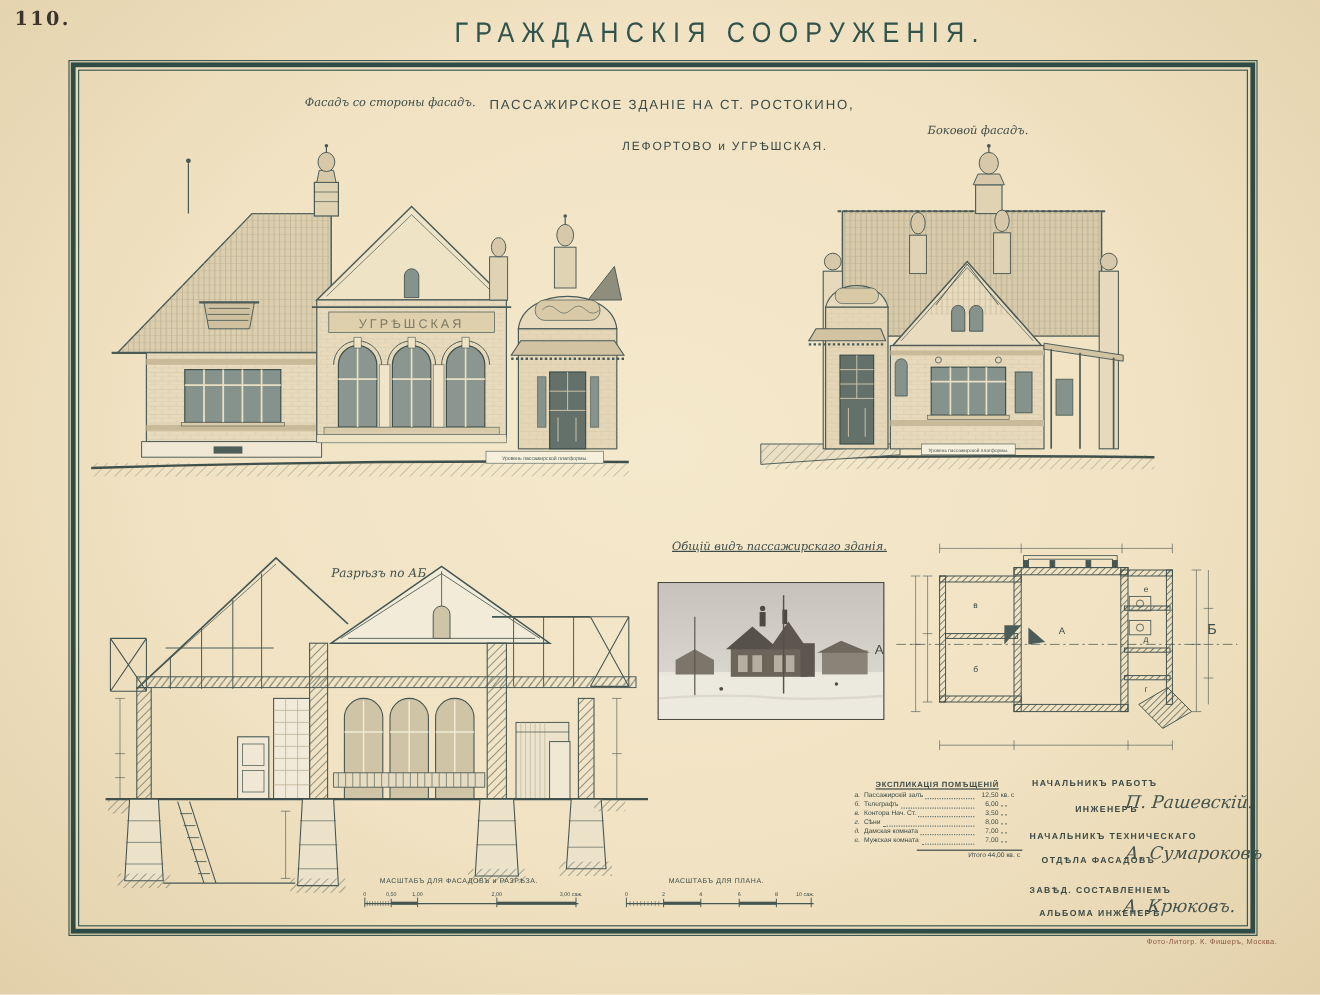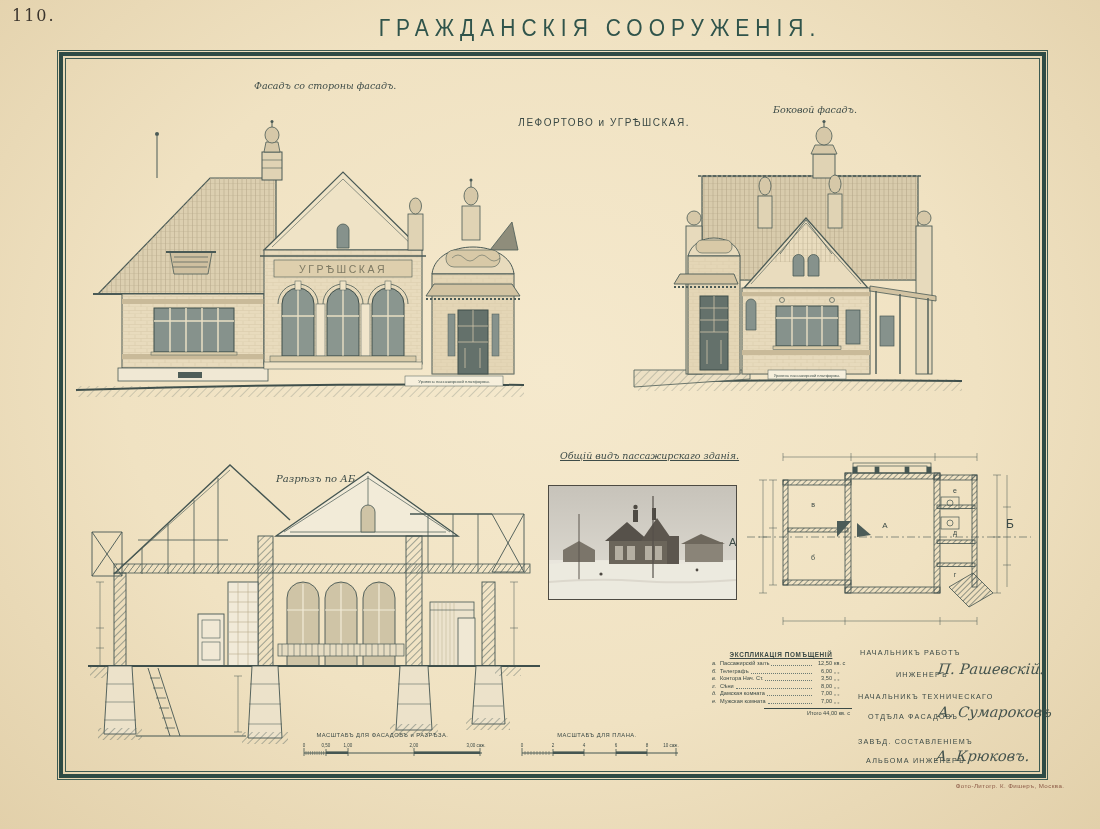--- a/index.html
+++ b/index.html
@@ -1,21 +1,21 @@
 <!DOCTYPE html>
 <html><head>
 <meta charset="utf-8">
 <style>
   html,body{margin:0;padding:0;}
   .page{position:relative;width:1100px;height:829px;overflow:hidden;
     background:radial-gradient(ellipse at 50% 45%, #f5e9cd 0%, #f0e2c2 55%, #e2d0aa 100%);
     font-family:"Liberation Sans","DejaVu Sans",sans-serif;color:#455652;}
   .abs{position:absolute;}
   
-  .plate-no{left:12px;top:6px;font-family:"DejaVu Serif",serif;font-weight:normal;font-size:16px;
+  .plate-no{left:12px;top:6px;font-family:"DejaVu Serif",serif;font-weight:bold;font-size:16px;
     letter-spacing:2px;color:#3a342d;}
   .mozhd{left:62px;top:18px;font-family:"DejaVu Serif",serif;font-style:italic;font-size:19px;
     letter-spacing:9px;color:#42504a;}
   .main-title{left:300px;top:16px;width:600px;text-align:center;font-size:21px;letter-spacing:6px;
     color:#30544b;font-weight:500;transform:scaleY(1.12);}
   
   .plate-frame{left:57px;top:50px;width:989px;height:728px;border:1px solid #3c5a52;}
   .plate-frame::before{content:"";position:absolute;inset:1px;border:4px solid #2e4b45;}
   .plate-frame::after{content:"";position:absolute;inset:7px;border:1px solid #3c5a52;}
   
@@ -41,41 +41,42 @@
   .expl .lead{flex:1;border-bottom:1px dotted #6b7a74;margin:0 2px 1.5px 2px;}
   .expl .val{width:18px;text-align:right;}
   .expl .unit{width:16px;padding-left:2px;}
   .expl .total{margin-top:2px;text-align:right;padding-right:2px;border-top:0.5px solid #3c4a46;
     width:86px;margin-left:52px;padding-top:1px;font-weight:500;}
   
   .scale-label{font-size:5.8px;letter-spacing:.5px;color:#3c4a46;text-align:center;font-weight:500;}
   .sl1{left:300px;top:732px;width:165px;}
   .sl2{left:541px;top:732px;width:112px;}
   
-  .sig-role{font-size:7.2px;letter-spacing:1.2px;color:#3c4a46;font-weight:400;white-space:nowrap;}
+  .sig-role{font-size:7.2px;letter-spacing:1.2px;color:#3c4a46;font-weight:700;white-space:nowrap;}
   .sig-name{font-family:"DejaVu Serif",serif;font-style:italic;font-size:14.5px;color:#44534d;
     white-space:nowrap;transform:skewX(-6deg);}
   
   .imprint{left:930px;top:782px;width:160px;text-align:center;font-size:6.2px;color:#8c5a46;
     letter-spacing:.4px;}
   svg{display:block;}
   text{font-family:"Liberation Sans","DejaVu Sans",sans-serif;}
   .signtext{letter-spacing:2.5px;fill:#7e7a64;}
 </style>
 </head>
 <body>
 
 <div class="page">
 
   <div class="abs plate-no">110.</div>
   <div class="abs main-title">ГРАЖДАНСКІЯ СООРУЖЕНІЯ.</div>
 
   <div class="abs plate-frame"></div>
 
   <div class="abs hand cap-front">Фасадъ со стороны фасадъ.</div>
+  <div class="abs subject">ПАССАЖИРСКОЕ ЗДАНІЕ НА СТ. РОСТОКИНО,</div>
   <div class="abs subject2">ЛЕФОРТОВО и УГРѢШСКАЯ.</div>
   <div class="abs hand cap-side">Боковой фасадъ.</div>
   <div class="abs hand cap-section">Разрѣзъ по АБ.</div>
   <div class="abs hand cap-view">Общій видъ пассажирскаго зданія.</div>
 
   <svg class="abs" style="left:60px;top:118px" width="480" height="290" viewBox="0 0 480 290">
     <defs>
       <pattern id="pa" width="6" height="6" patternUnits="userSpaceOnUse" patternTransform="rotate(45)">
         <line x1="0" y1="0" x2="0" y2="6" stroke="#5a6a66" stroke-width="1"></line>
         </pattern>

